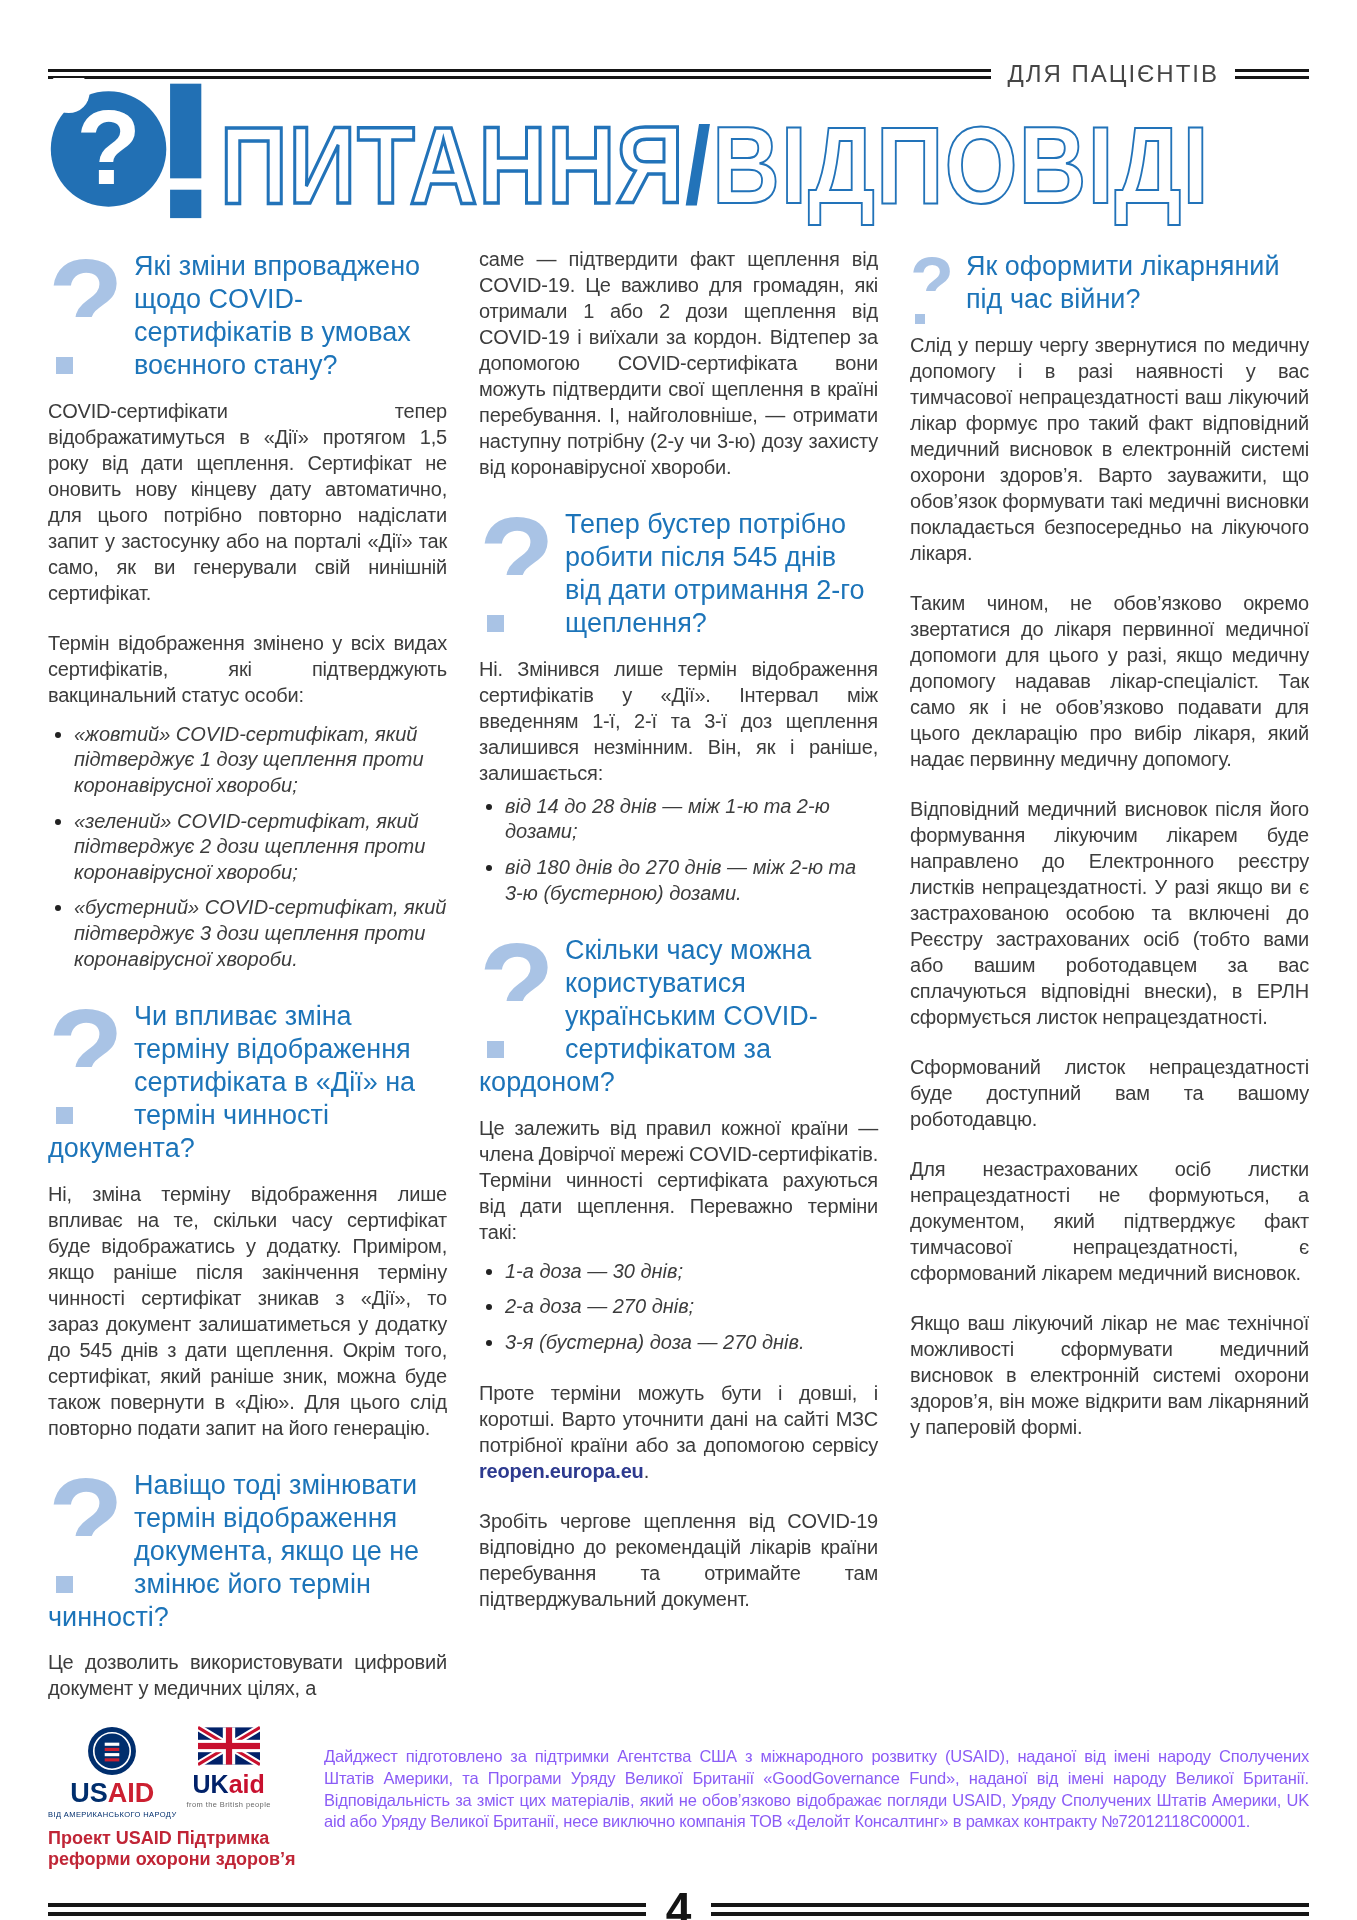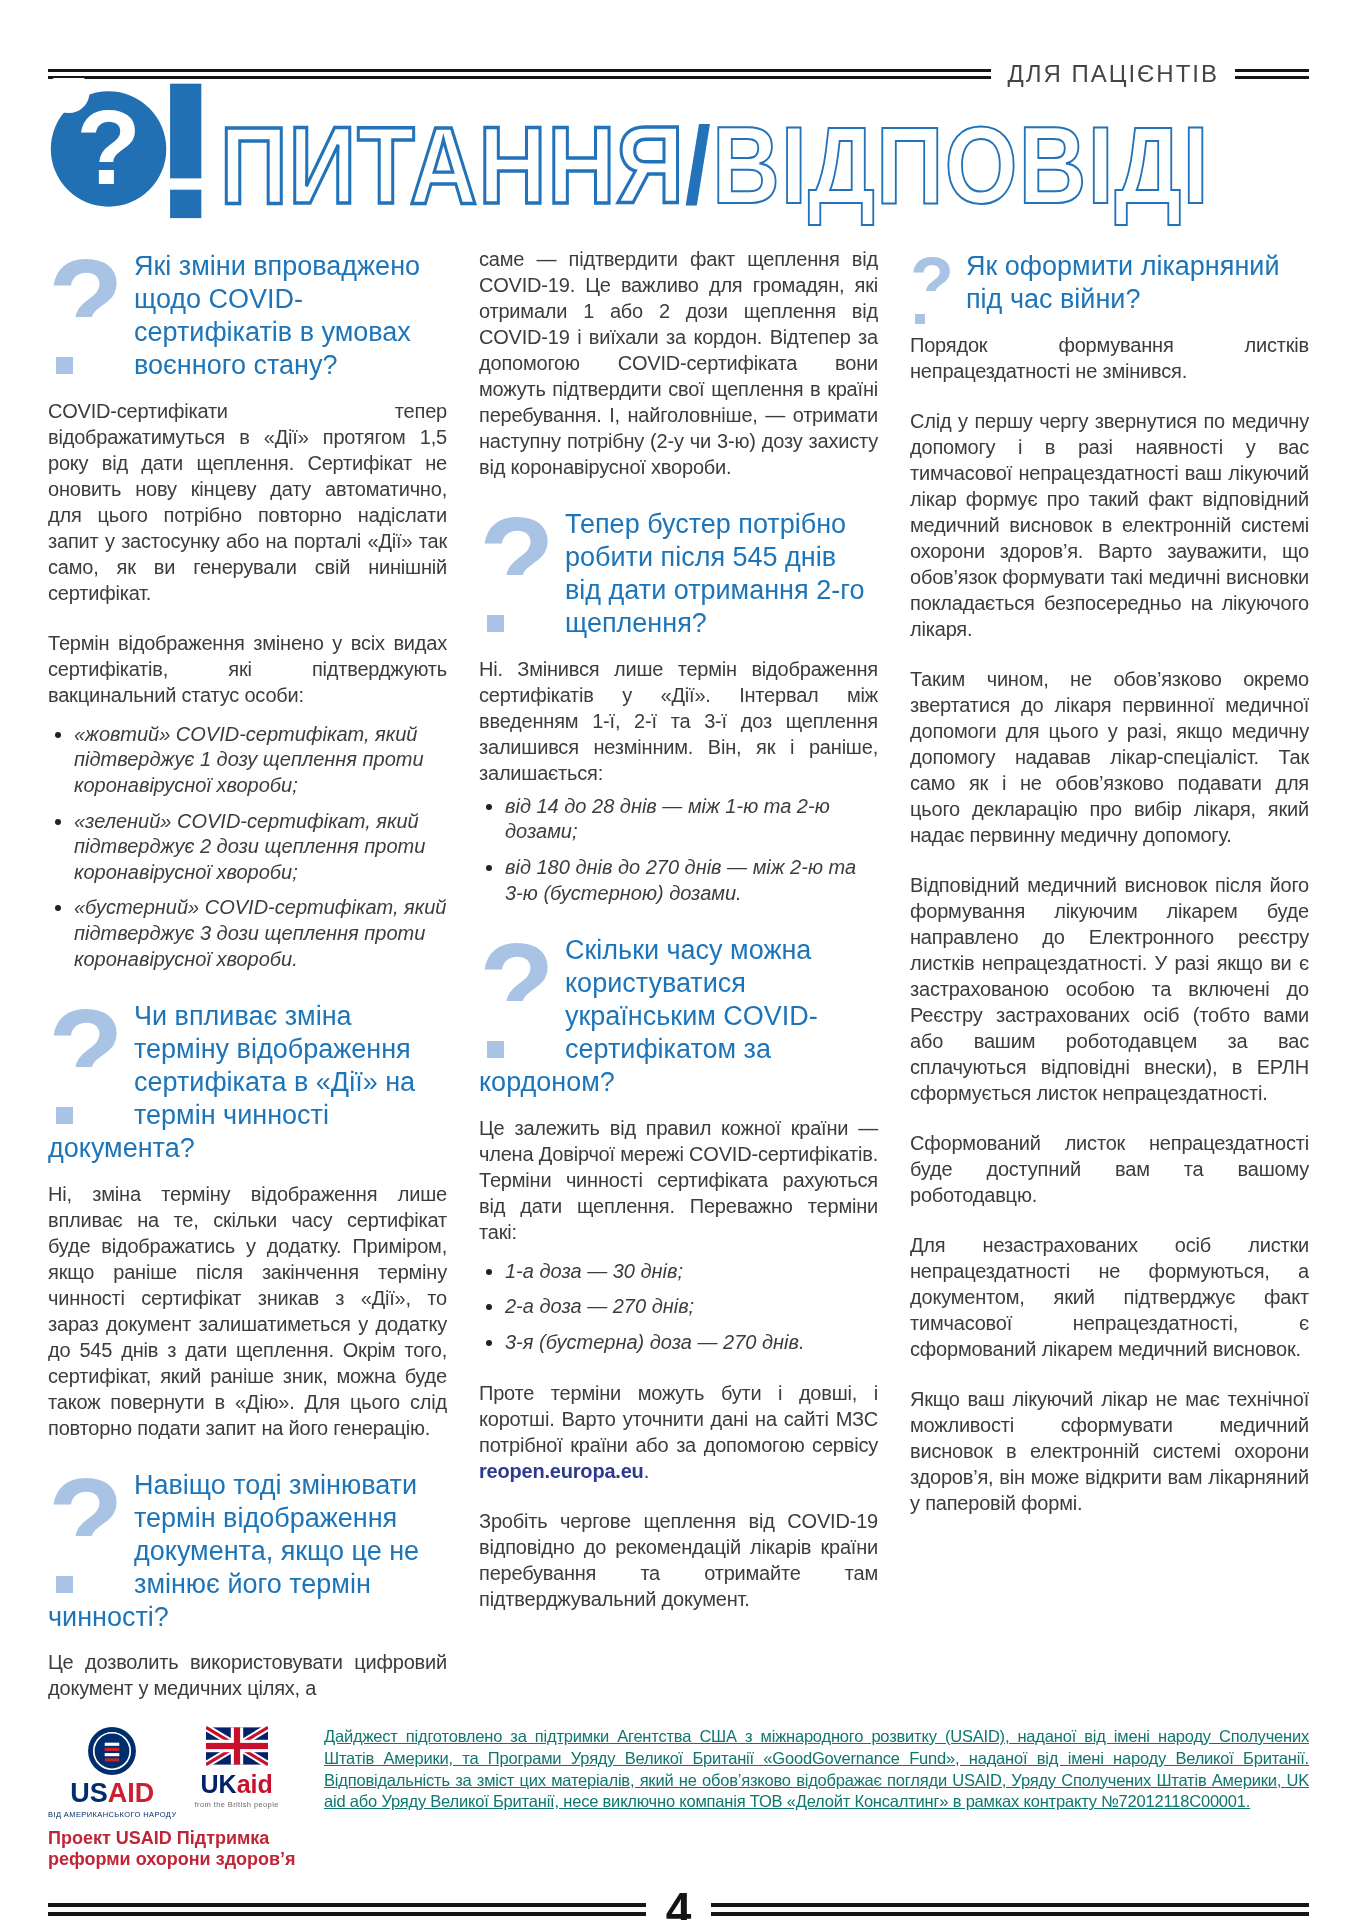--- a/index.html
+++ b/index.html
@@ -43,32 +43,32 @@
   }
   .bullets { clear:both; margin:0 0 24px; padding-left:26px; font-style:italic; }
   .bullets li { font-size:20px; line-height:1.28; margin-bottom:10px; color:#3c3c3c; }
   .bullets li::marker { color:#222; }
 
   .inline-link { color:#2d3a8f; font-weight:bold; text-decoration:none; cursor:pointer; }
 
   
   .footer { display:flex; gap:26px; margin-top:6px; align-items:flex-start; }
   .logos { width:250px; flex:none; }
-  .logo-row { display:flex; gap:18px; align-items:flex-start; }
+  .logo-row { display:flex; gap:10px; align-items:flex-start; }
   .brand-col { display:flex; flex-direction:column; align-items:center; }
   .usaid-word { font-size:27px; font-weight:bold; line-height:1; margin-top:4px; }
   .usaid-word .us { color:#002e6d; } .usaid-word .aid { color:#cc2031; }
   .ukaid-word { font-size:25px; font-weight:bold; line-height:1; margin-top:6px; }
   .ukaid-word .uk { color:#012169; } .ukaid-word .aid2 { color:#c8102e; }
   .brand-tag { font-size:7.5px; color:#002e6d; letter-spacing:0.4px; margin-top:3px; white-space:nowrap; }
   .brand-tag.gray { color:#6a6a6a; }
   .project-caption { color:#c02536; font-size:18px; font-weight:bold; margin-top:9px; }
   .disclaimer {
     flex:1; font-size:16.5px; line-height:1.32; text-align:justify;
-    color:#0f766e; letter-spacing:-0.2px; margin-top:0;text-decoration:underline;
+    color:#8b5cf6; letter-spacing:-0.2px; margin-top:20px;
   }
 
   
   .pageno-row { display:flex; align-items:center; gap:20px; margin-top:16px; }
   .pageno-row .dbl-rule { border-top-width:4px; border-bottom-width:4px; height:5px; flex:1 1 auto; }
   .pageno { font-size:46px; font-weight:bold; color:#141414; line-height:1; }
 </style>
 </head>
 <body>
 
@@ -166,21 +166,20 @@
 
     <div class="col">
       <div class="q-block first">
         <svg class="q-icon" width="44" height="74" viewBox="0 0 44 74">
           <text x="0" y="54" font-size="72" font-weight="bold" fill="#a9c3e5" font-family="Liberation Sans, sans-serif">?</text>
           <rect x="0" y="37" width="44" height="19" fill="#ffffff"></rect>
           <rect x="5" y="60" width="10" height="10" fill="#a9c3e5"></rect>
         </svg>
         <div class="q-heading">Як оформити лікарняний під час війни?</div>
       </div>
-      <p class="para">Порядок формування листків непрацездатності не змінився.</p>
       <p class="para">Слід у першу чергу звернутися по медичну допомогу і в разі наявності у вас тимчасової непрацездатності ваш лікуючий лікар формує про такий факт відповідний медичний висновок в електронній системі охорони здоров’я. Варто зауважити, що обов’язок формувати такі медичні висновки покладається безпосередньо на лікуючого лікаря.</p>
       <p class="para">Таким чином, не обов’язково окремо звертатися до лікаря первинної медичної допомоги для цього у разі, якщо медичну допомогу надавав лікар-спеціаліст. Так само як і не обов’язково подавати для цього декларацію про вибір лікаря, який надає первинну медичну допомогу.</p>
       <p class="para">Відповідний медичний висновок після його формування лікуючим лікарем буде направлено до Електронного реєстру листків непрацездатності. У разі якщо ви є застрахованою особою та включені до Реєстру застрахованих осіб (тобто вами або вашим роботодавцем за вас сплачуються відповідні внески), в ЕРЛН сформується листок непрацездатності.</p>
       <p class="para">Сформований листок непрацездатності буде доступний вам та вашому роботодавцю.</p>
       <p class="para">Для незастрахованих осіб листки непрацездатності не формуються, а документом, який підтверджує факт тимчасової непрацездатності, є сформований лікарем медичний висновок.</p>
       <p class="para">Якщо ваш лікуючий лікар не має технічної можливості сформувати медичний висновок в електронній системі охорони здоров’я, він може відкрити вам лікарняний у паперовій формі.</p>
     </div>
   </div>
 
   <div class="footer">

